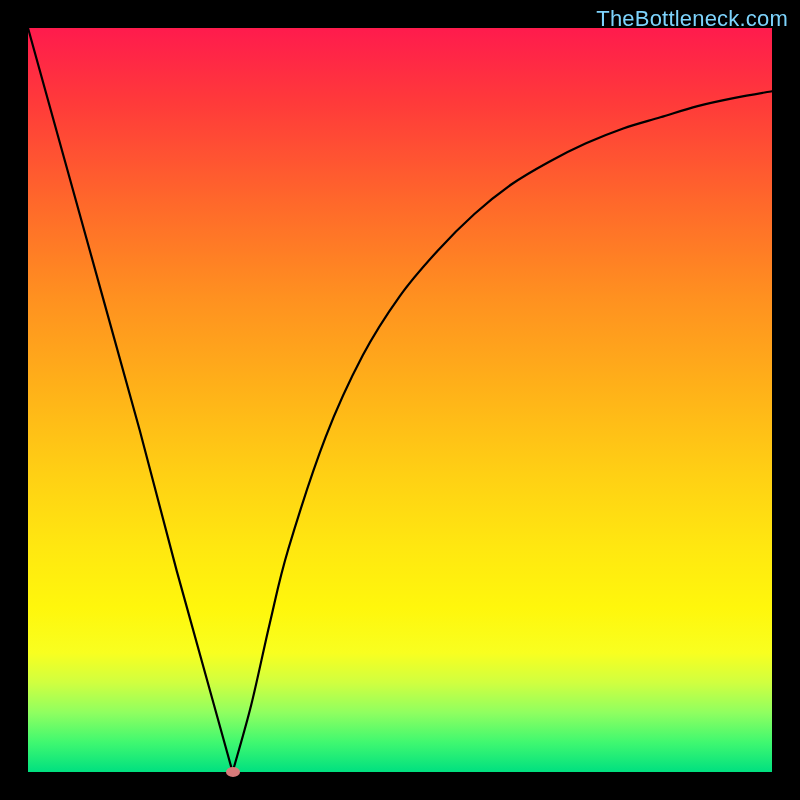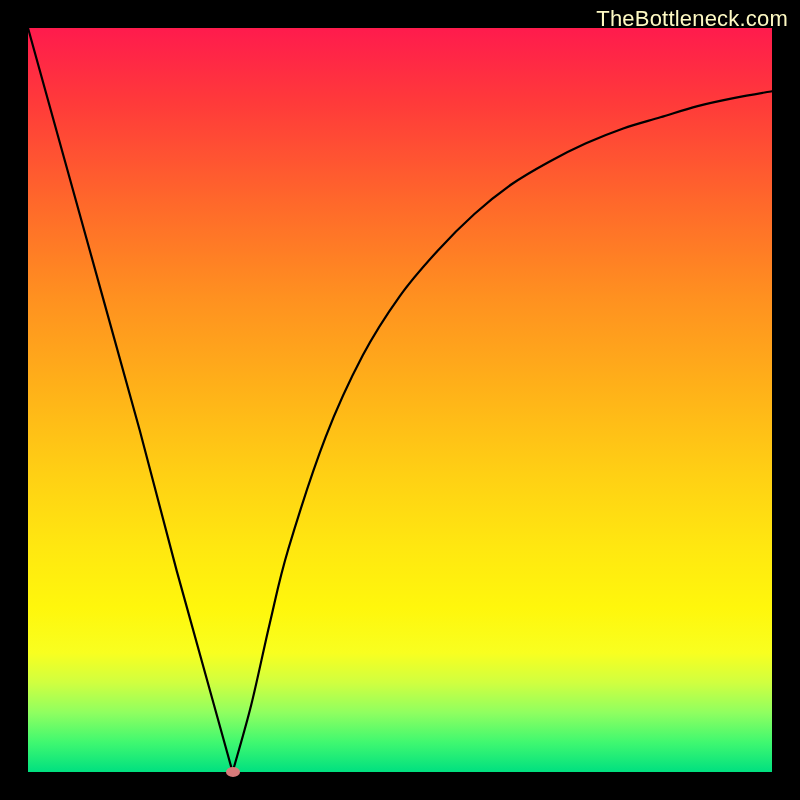--- a/index.html
+++ b/index.html
@@ -36,21 +36,21 @@
       #d0ff40 88%,
       #90ff60 92%,
       #40f870 96%,
       #00e080 100%
     );
   }
   .watermark {
     position: absolute;
     top: 6px;
     right: 12px;
-    color: #fef9c3;
+    color: #7dd3fc;
     font-size: 22px;
     font-weight: 500;
     letter-spacing: 0.2px;
     user-select: none;
   }
   svg.curve {
     position: absolute;
     left: 0;
     top: 0;
     width: 744px;

